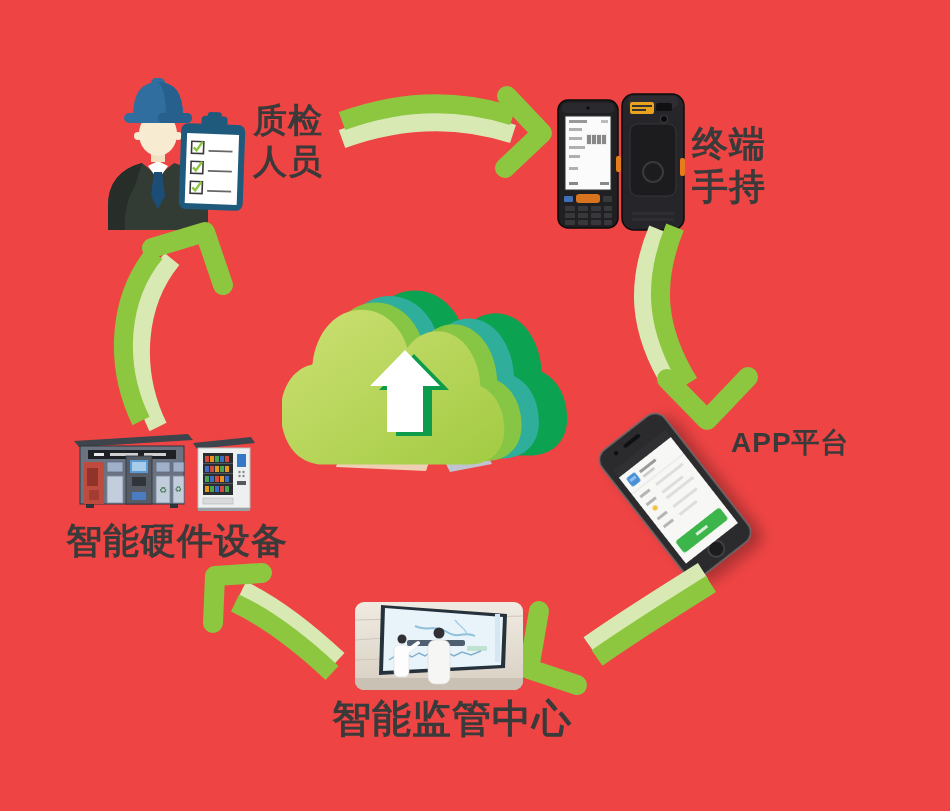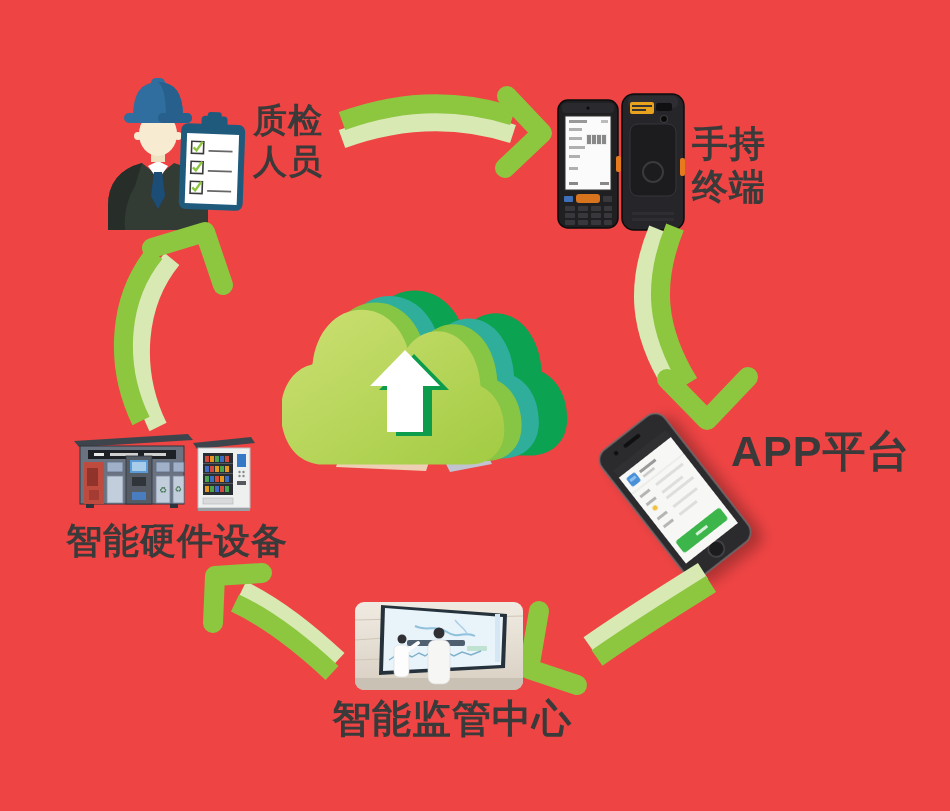--- a/index.html
+++ b/index.html
@@ -121,22 +121,22 @@
           <rect x="52" y="141" width="8" height="5" rx="1" fill="#38383c"></rect>
         <rect x="13" y="148" width="10" height="5" rx="1" fill="#38383c"></rect>
           <rect x="26" y="148" width="10" height="5" rx="1" fill="#38383c"></rect>
           <rect x="39" y="148" width="10" height="5" rx="1" fill="#38383c"></rect>
           <rect x="52" y="148" width="8" height="5" rx="1" fill="#38383c"></rect>
       </g>
     </g>
   </svg>
 
   <div class="label" style="left:692px;top:122px;font-size:36px">
+    <div>终端</div>
     <div>手持</div>
-    <div>终端</div>
   </div>
 
   <svg class="abs" style="left:615px;top:215px" width="145" height="235" viewBox="0 0 145 235">
     <path d="M43,14 C20,70 24,116 57,170" stroke="#d8e9b4" stroke-width="19" fill="none"></path>
     <path d="M60,12 C37,68 41,114 74,168" stroke="#8dc63f" stroke-width="19" fill="none"></path>
     <path d="M52,164 L92,205 L133,162" stroke="#8dc63f" stroke-width="20" fill="none" stroke-linecap="round" stroke-linejoin="round"></path>
   </svg>
 
   <svg class="abs" style="left:282px;top:278px" width="292" height="205" viewBox="0 0 292 205">
     <defs>
@@ -183,21 +183,21 @@
         <rect x="-28" y="6" width="12" height="3" fill="#b5b5b5"></rect>
           <rect x="-8" y="6" width="30" height="3" fill="#dedede"></rect>
         <rect x="-28" y="16" width="12" height="3" fill="#b5b5b5"></rect>
           <rect x="-8" y="16" width="22" height="3" fill="#dedede"></rect>
         <rect x="-28" y="36" width="56" height="15" rx="3" fill="#3cb54a"></rect>
         <rect x="-7" y="42" width="14" height="3" fill="#d6efd9"></rect>
       </g>
     </g>
   </svg>
 
-  <div class="label" style="left:731px;top:426px;font-size:43px">
+  <div class="label" style="left:731px;top:426px;font-size:28px">
     <div>APP平台</div>
   </div>
 
   <svg class="abs" style="left:515px;top:555px" width="215" height="150" viewBox="0 0 215 150">
     <path d="M188,16 C150,40 114,62 74,90" stroke="#d8e9b4" stroke-width="19" fill="none"></path>
     <path d="M196,29 C158,53 122,75 82,103" stroke="#8dc63f" stroke-width="19" fill="none"></path>
     <path d="M24,56 L14,114 L62,130" stroke="#8dc63f" stroke-width="20" fill="none" stroke-linecap="round" stroke-linejoin="round"></path>
   </svg>
 
   <svg class="abs" style="left:355px;top:602px" width="168" height="88" viewBox="0 0 168 88">

